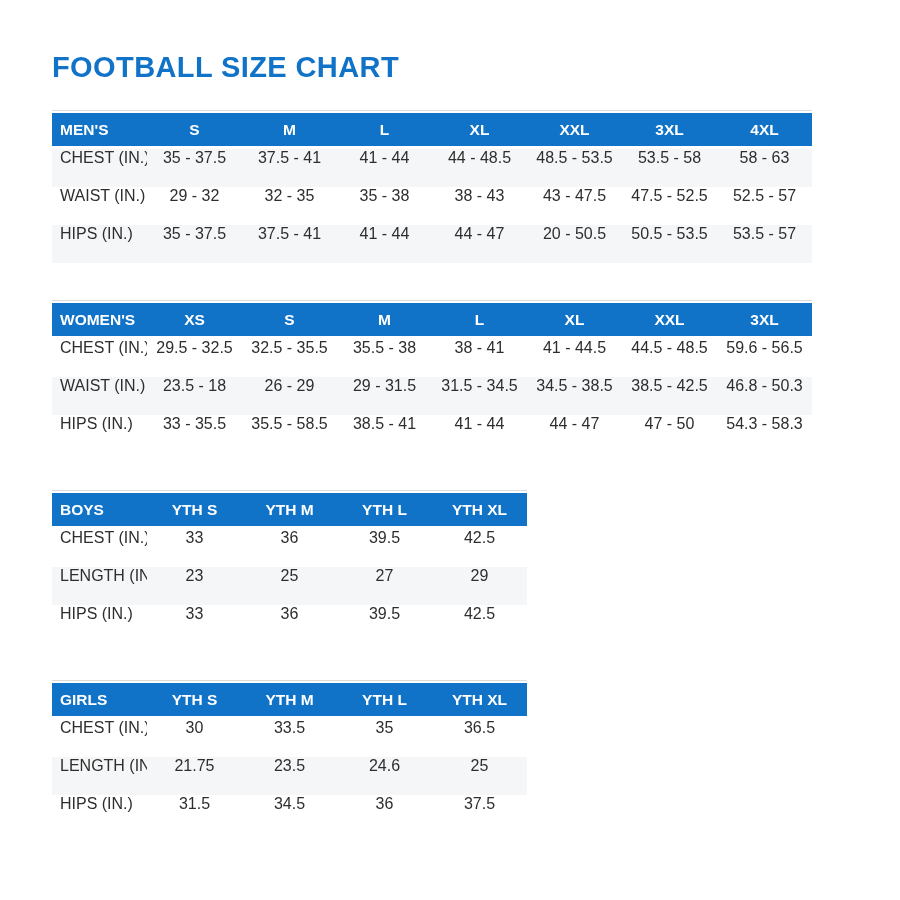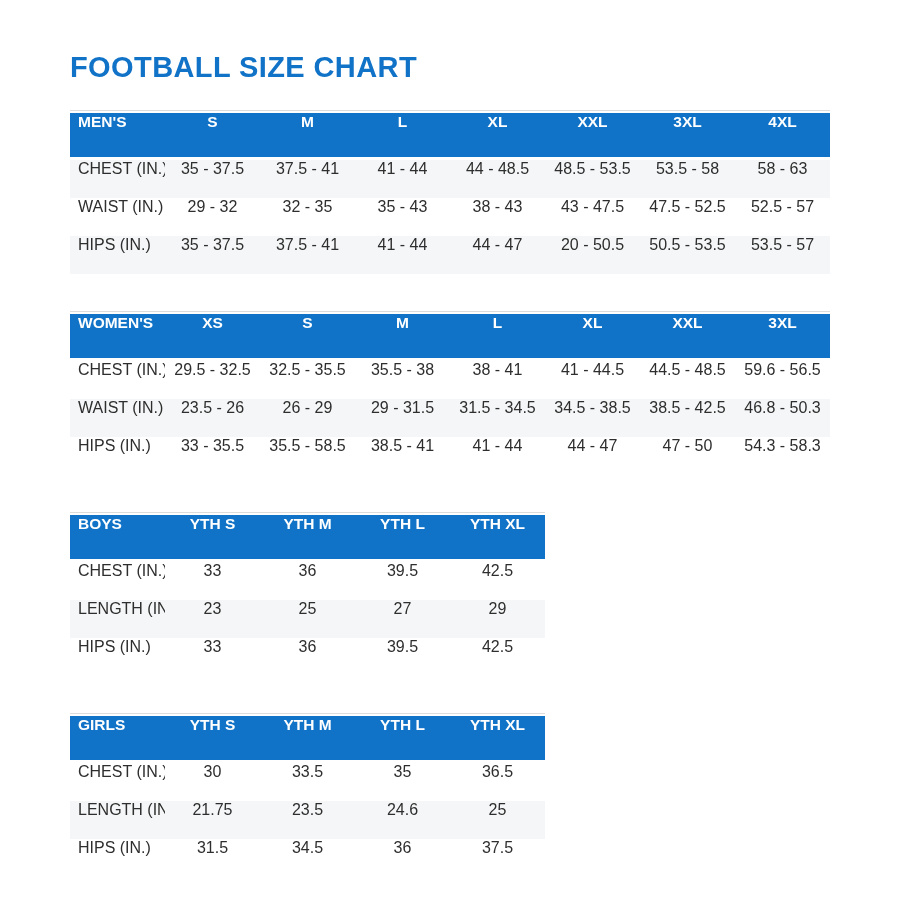--- a/index.html
+++ b/index.html
@@ -5,42 +5,42 @@
   html, body {
     margin: 0;
     padding: 0;
     background: #ffffff;
     width: 900px;
     height: 900px;
     font-family: "Liberation Sans", sans-serif;
     overflow: hidden;
   }
   .content {
-    padding: 52px 0 0 70px;
+    padding: 52px 0 0 52px;
   }
   .page-title {
     color: #1173c7;
     font-size: 29px;
     line-height: 31px;
     font-weight: bold;
     letter-spacing: 0.4px;
     margin: 0 0 27px 0;
   }
   .size-table {
     border-top: 1px solid #dcdcdc;
     padding-top: 2px;
     margin-bottom: 37px;
   }
   .size-table.wide   { width: 760px; }
   .size-table.narrow { width: 475px; }
   .thead {
     display: flex;
     background: #1173c7;
-    height: 44px;
-    align-items: flex-start;
+    height: 33px;
+    align-items: center;
     margin-bottom: 3px;
   }
   .trow {
     display: flex;
     height: 38px;
     align-items: flex-start;
     background: #ffffff;
   }
   .trow.gray { background: #f5f6f7; }
   .cell {
@@ -88,21 +88,21 @@
       <span class="cell">41 - 44</span>
       <span class="cell">44 - 48.5</span>
       <span class="cell">48.5 - 53.5</span>
       <span class="cell">53.5 - 58</span>
       <span class="cell">58 - 63</span>
     </div>
     <div class="trow">
       <span class="cell label-cell">WAIST (IN.)</span>
       <span class="cell">29 - 32</span>
       <span class="cell">32 - 35</span>
-      <span class="cell">35 - 43</span>
+      <span class="cell">35 - 38</span>
       <span class="cell">38 - 43</span>
       <span class="cell">43 - 47.5</span>
       <span class="cell">47.5 - 52.5</span>
       <span class="cell">52.5 - 57</span>
     </div>
     <div class="trow gray">
       <span class="cell label-cell">HIPS (IN.)</span>
       <span class="cell">35 - 37.5</span>
       <span class="cell">37.5 - 41</span>
       <span class="cell">41 - 44</span>
@@ -129,21 +129,21 @@
       <span class="cell">29.5 - 32.5</span>
       <span class="cell">32.5 - 35.5</span>
       <span class="cell">35.5 - 38</span>
       <span class="cell">38 - 41</span>
       <span class="cell">41 - 44.5</span>
       <span class="cell">44.5 - 48.5</span>
       <span class="cell">59.6 - 56.5</span>
     </div>
     <div class="trow gray">
       <span class="cell label-cell">WAIST (IN.)</span>
-      <span class="cell">23.5 - 26</span>
+      <span class="cell">23.5 - 18</span>
       <span class="cell">26 - 29</span>
       <span class="cell">29 - 31.5</span>
       <span class="cell">31.5 - 34.5</span>
       <span class="cell">34.5 - 38.5</span>
       <span class="cell">38.5 - 42.5</span>
       <span class="cell">46.8 - 50.3</span>
     </div>
     <div class="trow">
       <span class="cell label-cell">HIPS (IN.)</span>
       <span class="cell">33 - 35.5</span>

